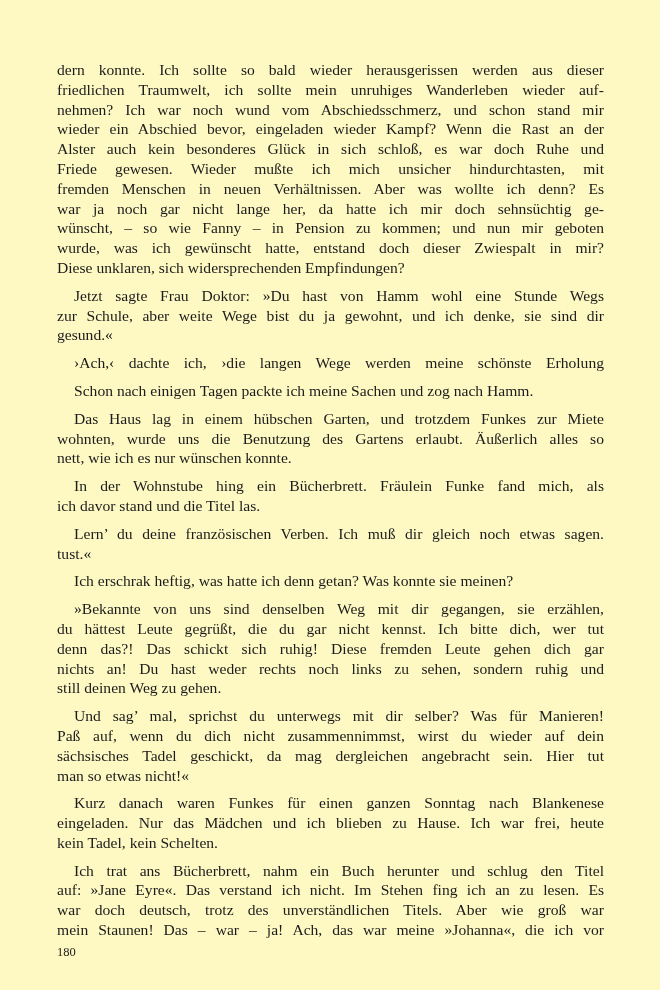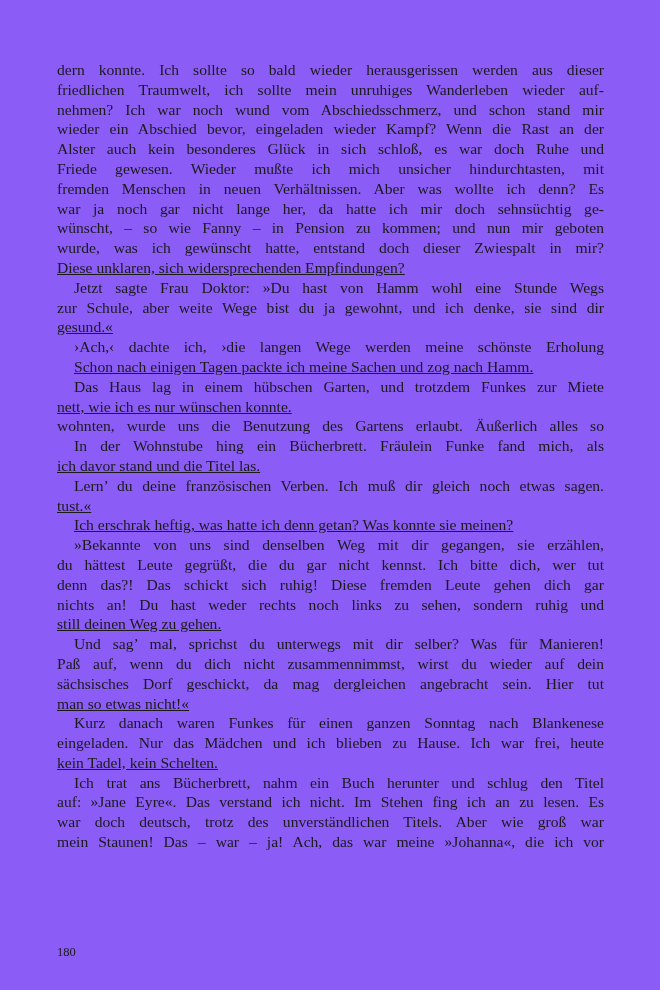--- a/index.html
+++ b/index.html
@@ -4,46 +4,46 @@
 <style>
   html, body {
     margin: 0;
     padding: 0;
     background: #ffffff;
   }
   .page {
     position: relative;
     width: 660px;
     height: 990px;
-    background: #8b5cf6;
+    background: #fef9c3;
     overflow: hidden;
   }
   .text-block {
     position: absolute;
     left: 57px;
     top: 60px;
     width: 547px;
     font-family: "Liberation Serif", "DejaVu Serif", serif;
     font-size: 15.6px;
     line-height: 19.8px;
     color: #1b1b1b;
   }
   .para { margin: 0; padding: 0; }
   .line {
     text-align: justify;
     text-align-last: justify;
     -moz-text-align-last: justify;
   }
   .line.last {
     text-align-last: left;
-    text-decoration: underline;
     -moz-text-align-last: left;
   }
   .para.indent .line:first-child {
     padding-left: 17px;
+    margin-top: 8px;
   }
   .folio {
     position: absolute;
     left: 57px;
     top: 945px;
     font-family: "Liberation Serif", "DejaVu Serif", serif;
     font-size: 12.5px;
     line-height: 14px;
     color: #1b1b1b;
   }
@@ -72,22 +72,22 @@
         <div class="line last">gesund.«</div>
       </div>
       <div class="para indent">
         <div class="line">›Ach,‹ dachte ich, ›die langen Wege werden meine schönste Erholung</div>
       </div>
       <div class="para indent">
         <div class="line last">Schon nach einigen Tagen packte ich meine Sachen und zog nach Hamm.</div>
       </div>
       <div class="para indent">
         <div class="line">Das Haus lag in einem hübschen Garten, und trotzdem Funkes zur Miete</div>
+        <div class="line">wohnten, wurde uns die Benutzung des Gartens erlaubt. Äußerlich alles so</div>
         <div class="line last">nett, wie ich es nur wünschen konnte.</div>
-        <div class="line">wohnten, wurde uns die Benutzung des Gartens erlaubt. Äußerlich alles so</div>
       </div>
       <div class="para indent">
         <div class="line">In der Wohnstube hing ein Bücherbrett. Fräulein Funke fand mich, als</div>
         <div class="line last">ich davor stand und die Titel las.</div>
       </div>
       <div class="para indent">
         <div class="line">Lern’ du deine französischen Verben. Ich muß dir gleich noch etwas sagen.</div>
         <div class="line last">tust.«</div>
       </div>
       <div class="para indent">
@@ -96,21 +96,21 @@
       <div class="para indent">
         <div class="line">»Bekannte von uns sind denselben Weg mit dir gegangen, sie erzählen,</div>
         <div class="line">du hättest Leute gegrüßt, die du gar nicht kennst. Ich bitte dich, wer tut</div>
         <div class="line">denn das?! Das schickt sich ruhig! Diese fremden Leute gehen dich gar</div>
         <div class="line">nichts an! Du hast weder rechts noch links zu sehen, sondern ruhig und</div>
         <div class="line last">still deinen Weg zu gehen.</div>
       </div>
       <div class="para indent">
         <div class="line">Und sag’ mal, sprichst du unterwegs mit dir selber? Was für Manieren!</div>
         <div class="line">Paß auf, wenn du dich nicht zusammennimmst, wirst du wieder auf dein</div>
-        <div class="line">sächsisches Dorf geschickt, da mag dergleichen angebracht sein. Hier tut</div>
+        <div class="line">sächsisches Tadel geschickt, da mag dergleichen angebracht sein. Hier tut</div>
         <div class="line last">man so etwas nicht!«</div>
       </div>
       <div class="para indent">
         <div class="line">Kurz danach waren Funkes für einen ganzen Sonntag nach Blankenese</div>
         <div class="line">eingeladen. Nur das Mädchen und ich blieben zu Hause. Ich war frei, heute</div>
         <div class="line last">kein Tadel, kein Schelten.</div>
       </div>
       <div class="para indent">
         <div class="line">Ich trat ans Bücherbrett, nahm ein Buch herunter und schlug den Titel</div>
         <div class="line">auf: »Jane Eyre«. Das verstand ich nicht. Im Stehen fing ich an zu lesen. Es</div>

